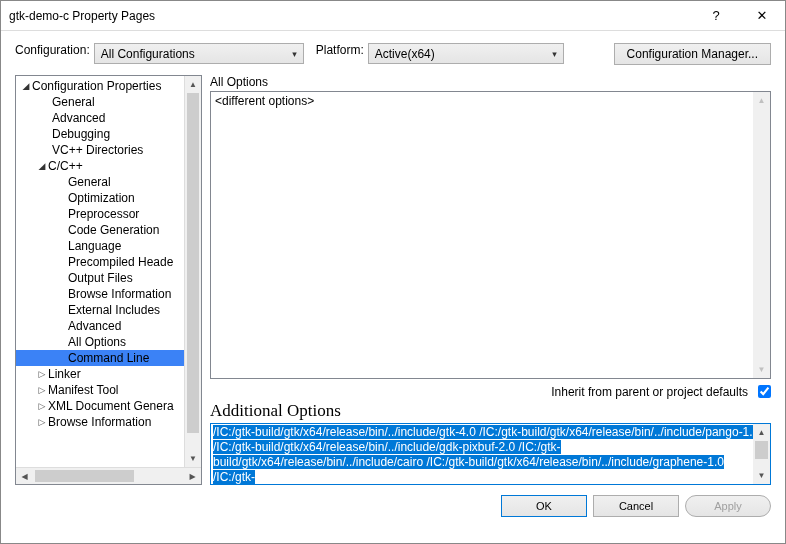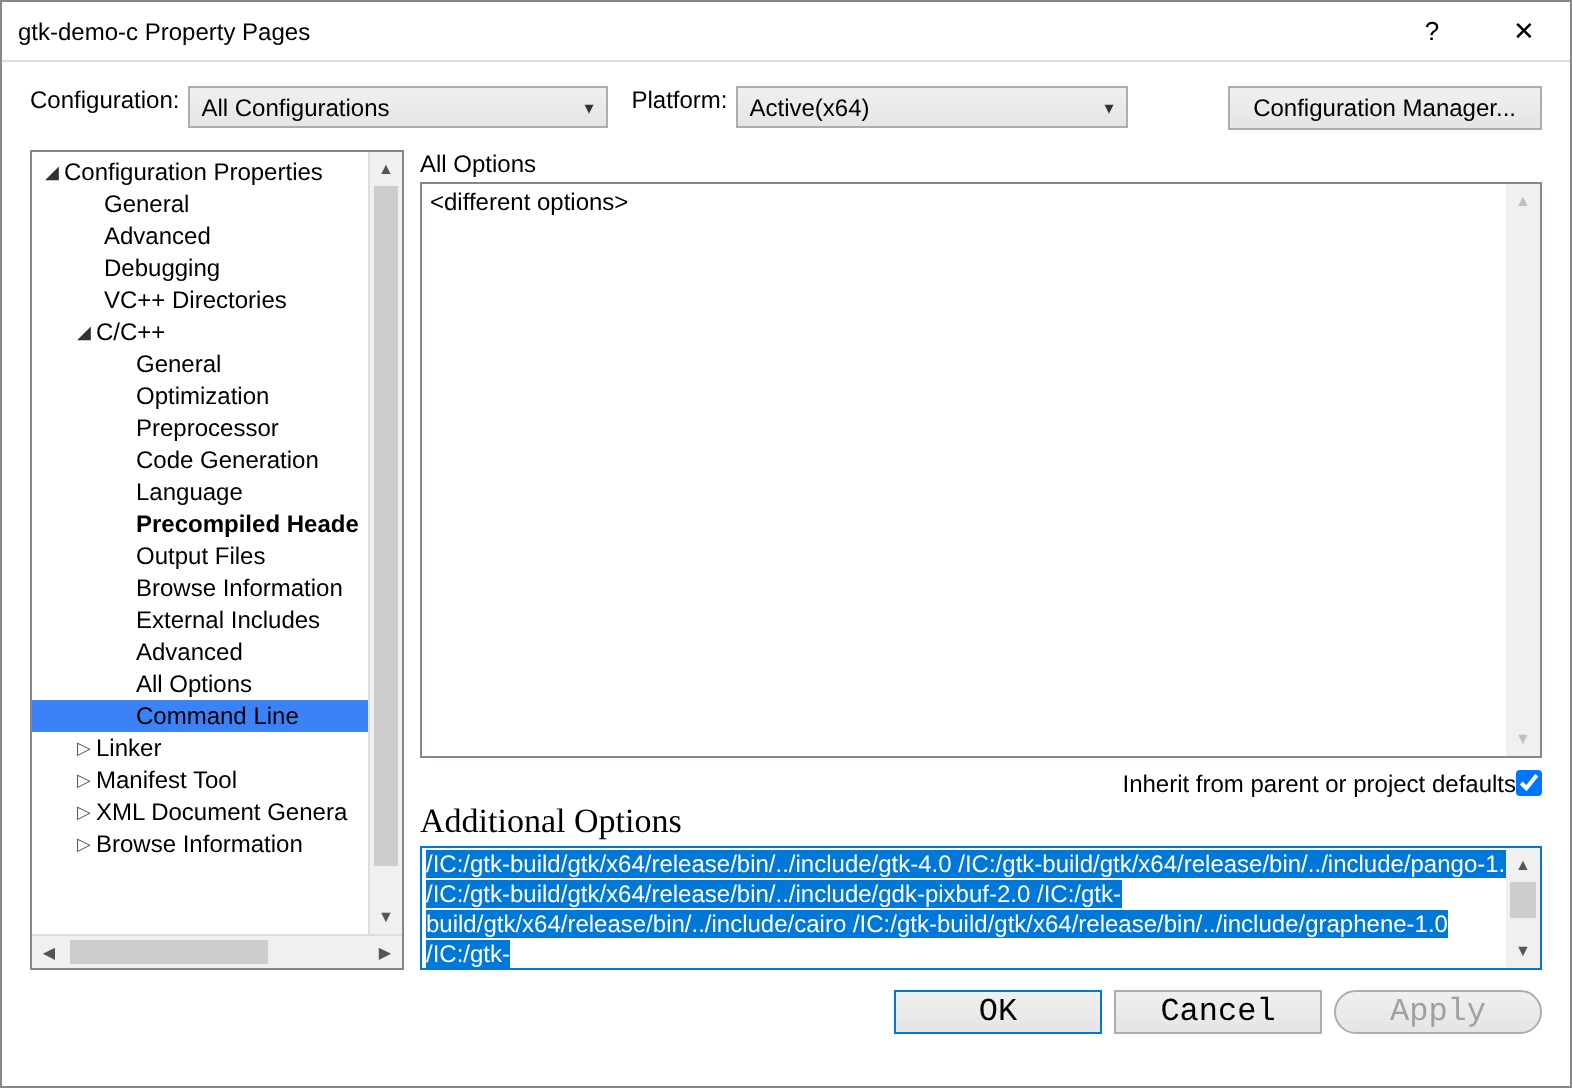--- a/index.html
+++ b/index.html
@@ -33,33 +33,33 @@
   .tree-hscroll .track { flex:1; position:relative; }
   .tree-hscroll .thumb { position:absolute; left:2px; right:50px; top:2px; bottom:2px; background:#cdcdcd; }
   
   .right { flex: 1; display: flex; flex-direction: column; }
   .section-label { font-size: 12px; margin-bottom: 2px; }
   .all-options-box { border: 1px solid #828790; height: 320px; position: relative; background:#fff; }
   .all-options-text { padding: 2px 4px; font-size: 12px; }
   .ao-vscroll { position:absolute; right:0; top:0; bottom:0; width:17px; background:#f0f0f0; }
   .ao-vscroll .sbtn { height:17px; display:flex; align-items:center; justify-content:center; font-size:8px; color:#c0c0c0; }
   
-  .inherit-row { display:flex; justify-content:flex-end; margin: 6px 0 2px 0; gap:0; }
+  .inherit-row { display:flex; justify-content:flex-end; margin: 6px 0 2px 0; gap:10px; }
   .inherit-row input { width:13px; height:13px; }
   
   .addl-label { font-size:17px; margin-bottom:2px;font-family:Liberation Serif, serif; }
   .addl-box { border: 1px solid #0078d7; height: 62px; position:relative; background:#fff; }
   .addl-text { padding:1px 2px; font-size:12px; line-height:15px; }
   .addl-text .sel { background:#0078d7; color:#fff; }
   .ad-vscroll { position:absolute; right:0; top:0; bottom:0; width:17px; background:#f0f0f0; }
   .ad-vscroll .sbtn { height:17px; display:flex; align-items:center; justify-content:center; font-size:8px; color:#555; }
   .ad-vscroll .thumb { background:#cdcdcd; margin:0 2px; height:18px; }
   
   .footer { display:flex; justify-content:flex-end; gap:6px; padding: 10px 14px; }
-  .footer button { width:104px; height:22px; border:1px solid #adadad; background:linear-gradient(#f0f0f0,#e5e5e5); font-size:16px;font-family:Liberation Mono, monospace; }
+  .footer button { width:86px; height:22px; border:1px solid #adadad; background:linear-gradient(#f0f0f0,#e5e5e5); font-size:11px; }
   .footer button.default { border:1px solid #0078d7; }
   .footer button:disabled { color:#a0a0a0;border-radius:11px; }
 </style>
 </head>
 <body>
 
 <div class="titlebar">
   <span class="titlebar-title">gtk-demo-c Property Pages</span>
   <div class="titlebar-btns">
     <div class="titlebar-btn">
@@ -119,21 +119,21 @@
           </div>
           <div class="tree-row" style="padding-left: 52px;">
             <span>Preprocessor</span>
           </div>
           <div class="tree-row" style="padding-left: 52px;">
             <span>Code Generation</span>
           </div>
           <div class="tree-row" style="padding-left: 52px;">
             <span>Language</span>
           </div>
-          <div class="tree-row" style="padding-left: 52px; font-weight: bold;">
+          <div class="tree-row" style="padding-left: 52px;">
             <span>Precompiled Heade</span>
           </div>
           <div class="tree-row" style="padding-left: 52px;">
             <span>Output Files</span>
           </div>
           <div class="tree-row" style="padding-left: 52px;">
             <span>Browse Information</span>
           </div>
           <div class="tree-row" style="padding-left: 52px;">
             <span>External Includes</span>

